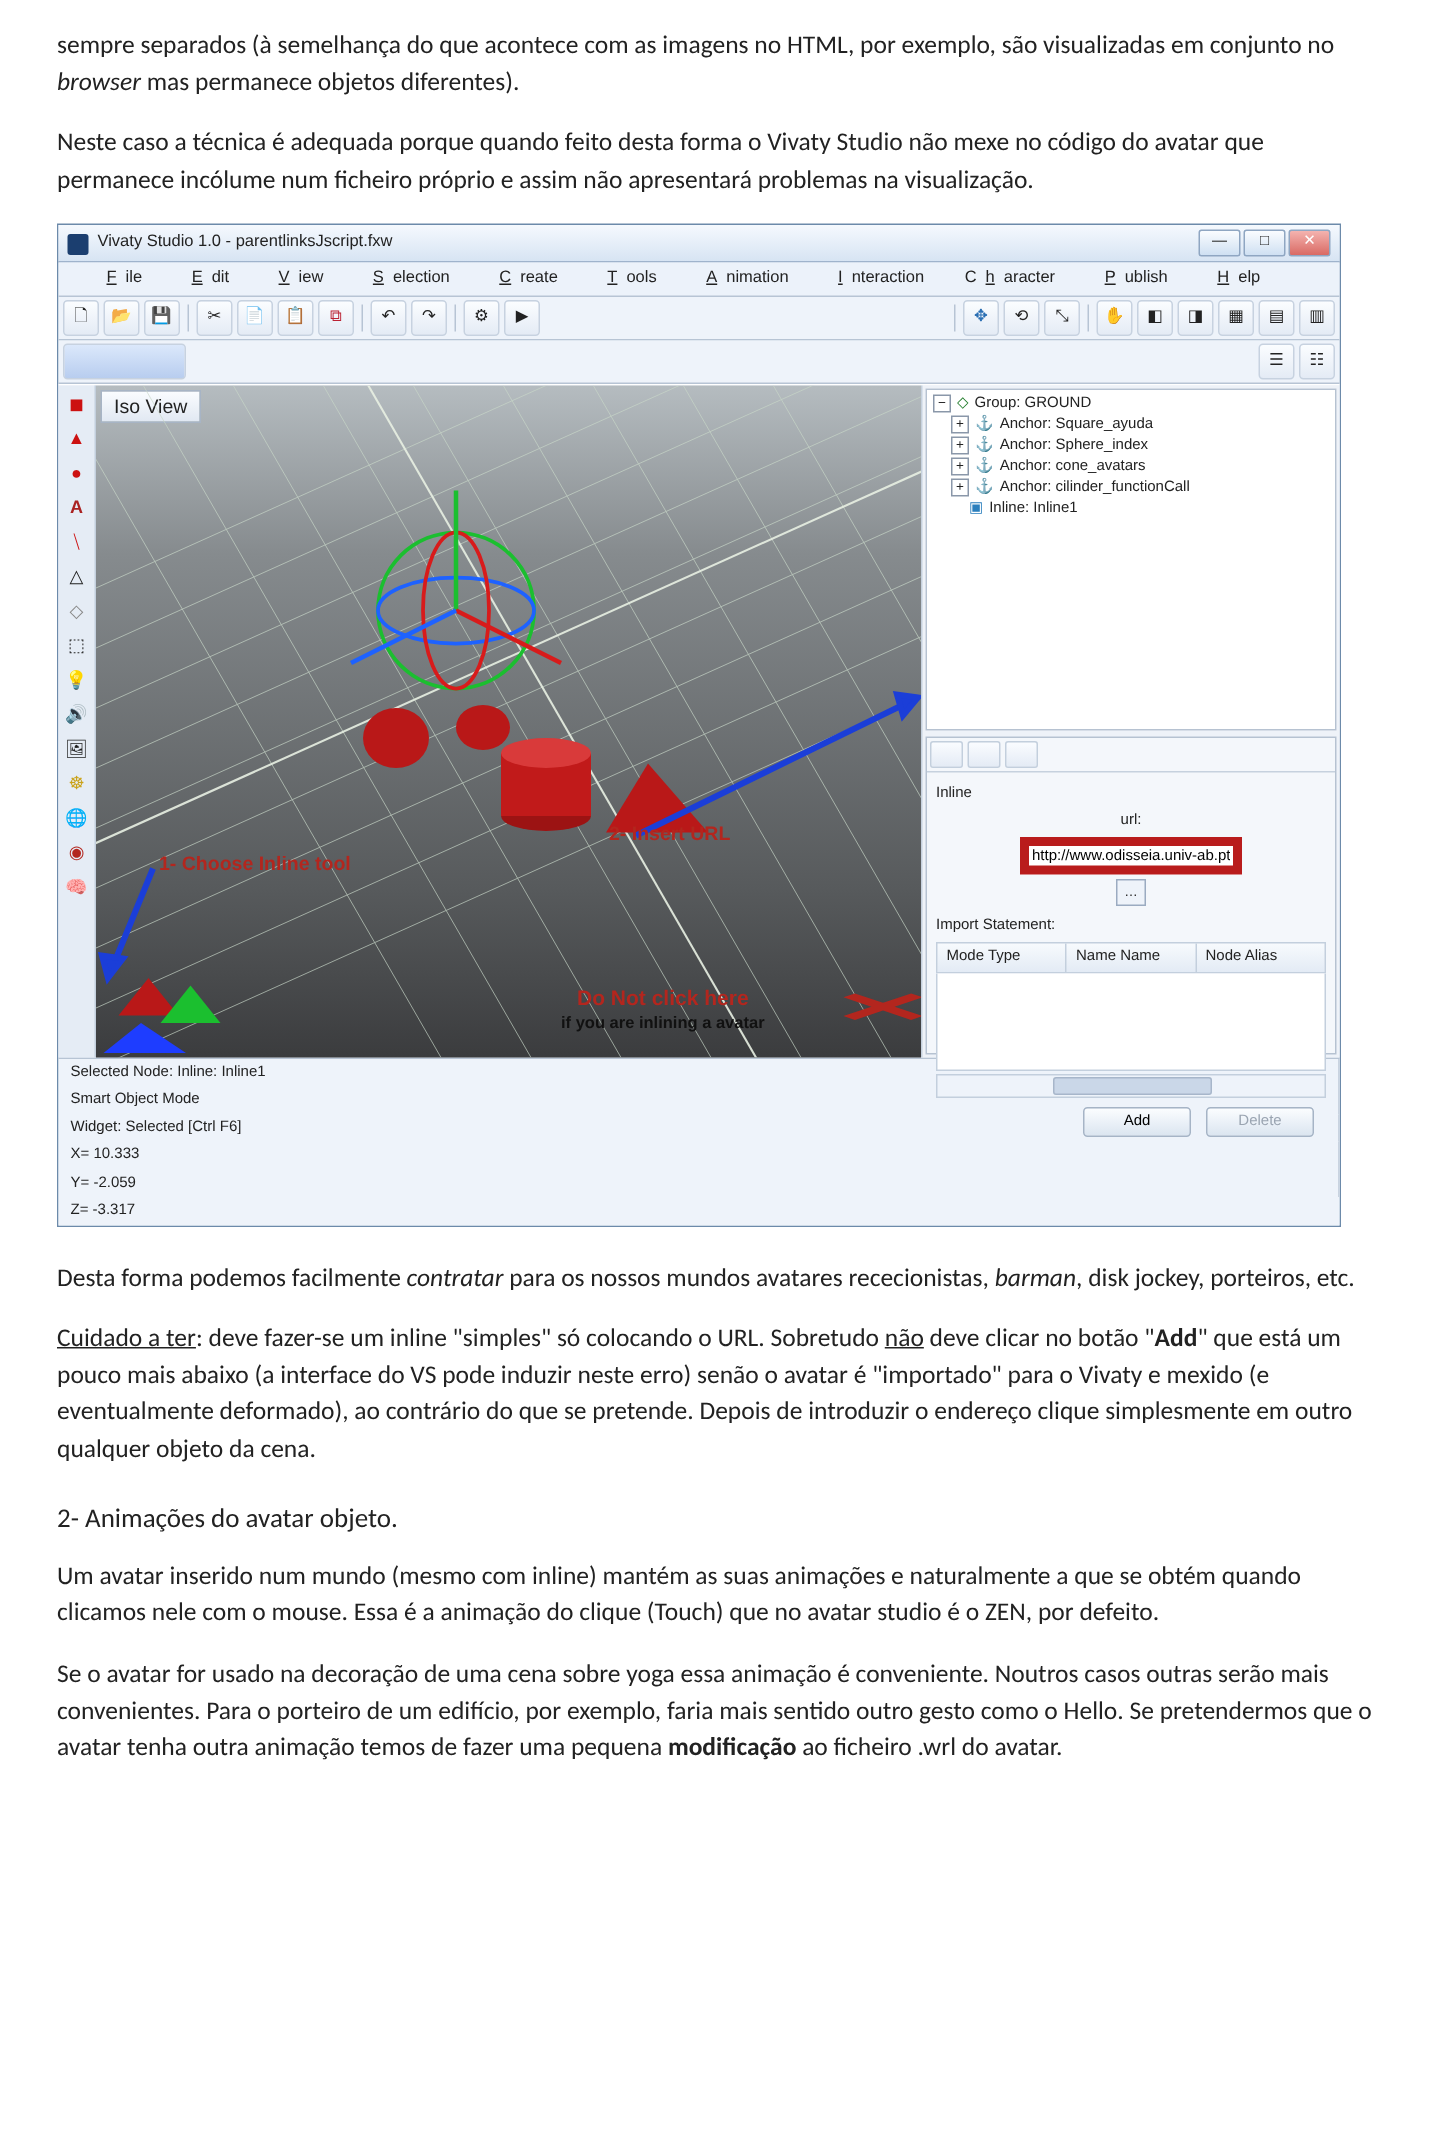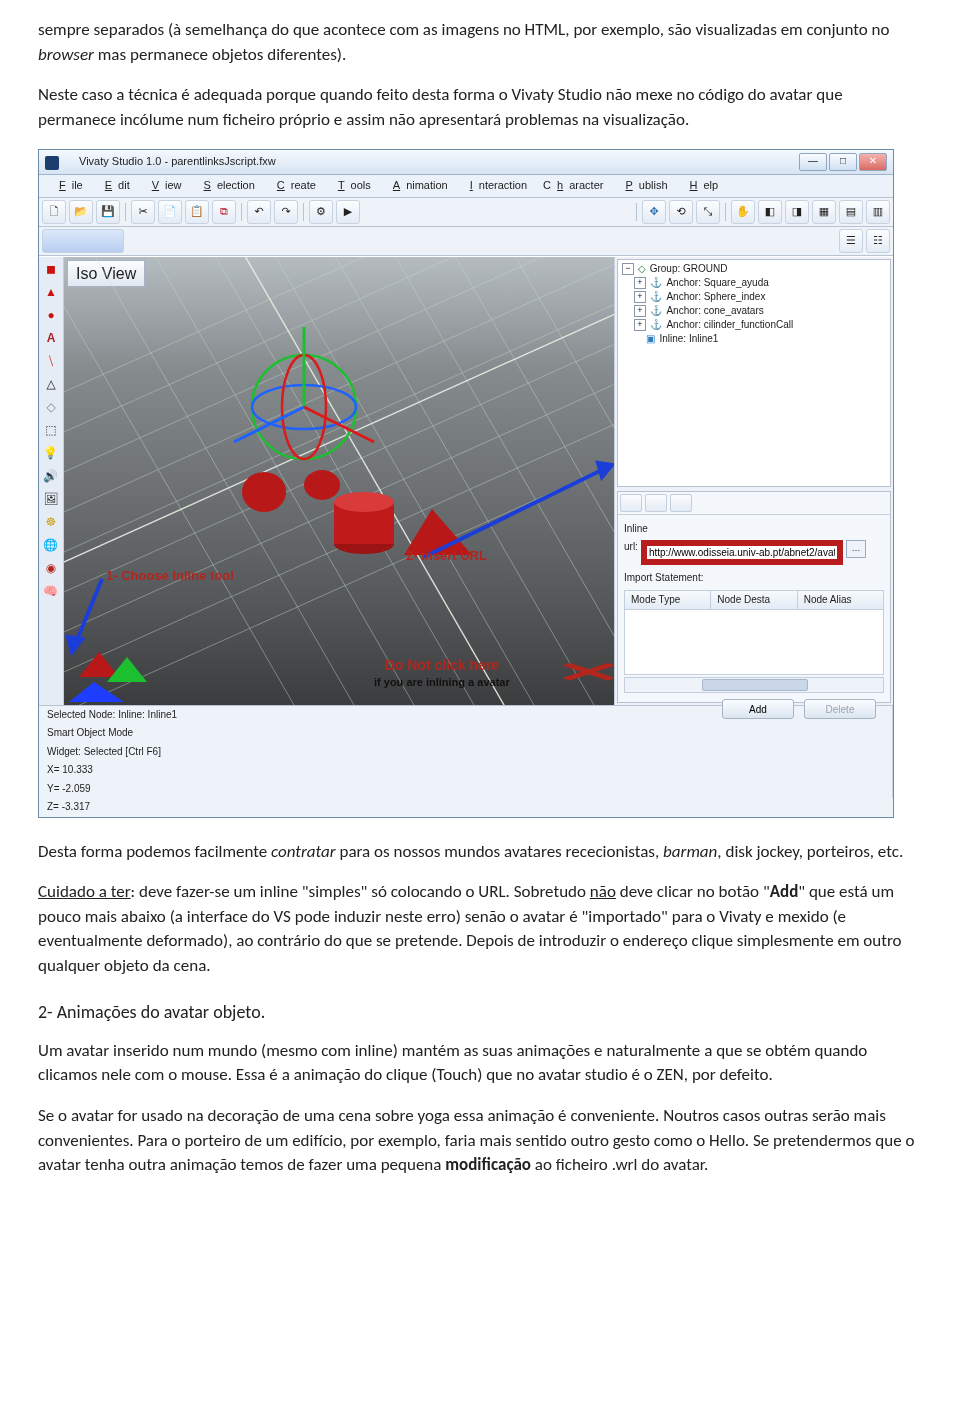--- a/index.html
+++ b/index.html
@@ -29,51 +29,51 @@
     color: #222;
   }
   .titlebar {
     display: flex;
     align-items: center;
     justify-content: space-between;
     padding: 3px 6px;
     background: linear-gradient(#f5f9fe,#d7e4f3);
     border-bottom: 1px solid #9fb3cc;
   }
-  .titlebar .left { display:flex; gap:20px; align-items:flex-end;}
+  .titlebar .left { display:flex; gap:6px; align-items:flex-end;}
   .titlebar .winico { width:14px;height:14px;background:#1b3e6f;border-radius:2px;}
   .winbtns { display:flex; gap:2px;}
   .winbtn { width:26px;height:16px;border:1px solid #8fa6c2;background:linear-gradient(#fafcff,#cfe0f2);border-radius:2px;display:flex;align-items:center;justify-content:center;font-size:10px;}
   .winbtn.close{background:linear-gradient(#f4b3af,#d96a64);color:#fff;}
-  .menubar { display:flex; gap:4px; padding:2px 8px; border-bottom:1px solid #b7c4d4; background:#ecf2fa;}
+  .menubar { display:flex; gap:15px; padding:2px 20px; border-bottom:1px solid #b7c4d4; background:#ecf2fa;}
   .menubar span{ padding:1px 6px; cursor:default;}
   .menubar span .ul{text-decoration:underline;}
   .toolbar1,.toolbar2{display:flex;align-items:center;gap:3px;padding:2px 3px;border-bottom:1px solid #b7c4d4;background:#eef3fa;}
   .tb-btn{width:22px;height:22px;border:1px solid #c7d2e0;background:linear-gradient(#fbfdff,#e4ebf5);border-radius:3px;display:flex;align-items:center;justify-content:center;font-size:11px;}
   .tb-sep{width:1px;height:18px;background:#b7c4d4;margin:0 2px;}
   .client{display:flex;height:448px;background:#e9eef6;border-top:1px solid #fff;}
   .leftbar{width:24px;background:#e5ecf5;border-right:1px solid #c3cfdd;display:flex;flex-direction:column;align-items:center;gap:3px;padding:3px 0;position:relative;}
   .leftbar div{width:20px;height:20px;display:flex;align-items:center;justify-content:center;font-size:12px;}
   .viewport{flex:1;position:relative;overflow:hidden;background:linear-gradient(180deg,#b5bcc0 0%,#868b8e 25%,#575a5c 75%,#3b3c3e 100%);}
-  .isotab{position:absolute;top:3px;left:3px;background:linear-gradient(#fafcff,#e1e8f2);border:1px solid #a7b4c5;padding:1px 8px;font-size:16px;}
+  .isotab{position:absolute;top:3px;left:3px;background:linear-gradient(#fafcff,#e1e8f2);border:1px solid #a7b4c5;padding:1px 8px;font-size:13px;}
   svg.grid{position:absolute;inset:0;width:100%;height:100%;}
   .annot{position:absolute;font-weight:bold;font-family:"Arial Black",Arial,sans-serif;}
   .red{color:#b3261e;}
   .rightpanel{width:278px;background:#eef2f8;border-left:1px solid #c6d1de;display:flex;flex-direction:column;}
   .treebox{flex:1;background:#fff;border:1px solid #b6c2d1;margin:2px;padding:2px 4px;line-height:1.4;overflow:auto;}
   .treebox .row{display:flex;align-items:center;gap:4px;font-size:10px;white-space:nowrap;}
   .treebox .ind1{padding-left:12px;} .treebox .ind2{padding-left:24px;}
   .anchor{color:#222;}
   .expander{display:inline-block;width:10px;height:10px;border:1px solid #8a97a9;font-size:9px;line-height:8px;text-align:center;background:#fff;}
   .anchor-ico{color:#1e3a6b;font-size:10px;}
   .propbox{height:210px;border:1px solid #b6c2d1;margin:2px;background:#f4f7fb;display:flex;flex-direction:column;font-size:10px;}
   .proptoolbar{display:flex;gap:3px;padding:2px;border-bottom:1px solid #c6d1de;}
   .proptoolbar div{width:20px;height:16px;border:1px solid #c3cfdd;background:linear-gradient(#fafcff,#e4ebf5);border-radius:2px;}
   .propcontent{flex:1;padding:4px 6px;}
-  .urlrow{display:flex;gap:3px;margin:4px 18px 6px 0;}
+  .urlrow{display:flex;align-items:center;gap:3px;margin:4px 0 6px 0;flex-direction:column;}
   .urlrow input{flex:1;font-size:10px;padding:1px 2px;border:6px solid #b91c1c;}
   .urlrow .browse{width:18px;height:16px;border:1px solid #9babc1;background:#eef3fa;font-size:9px;display:flex;align-items:center;justify-content:center;}
   .imps{color:#7a2b2b;}
   .tablehdr{display:flex;border:1px solid #c3cfdd;background:linear-gradient(#f7fafd,#e3ebf5);margin-top:4px;}
   .tablehdr div{flex:1;padding:2px 6px;border-right:1px solid #c3cfdd;font-size:10px;}
   .tablehdr div:last-child{border-right:none;}
   .tablebody{height:64px;background:#fff;border:1px solid #c3cfdd;border-top:none;}
   .scrolltrack{height:14px;border:1px solid #c3cfdd;background:#eef3fa;margin-top:2px;position:relative;}
   .scrolltrack .thumb{position:absolute;left:30%;top:1px;width:40%;height:10px;background:#cad7e8;border:1px solid #a7b6ca;border-radius:2px;}
   .btnrow{display:flex;justify-content:flex-end;gap:10px;padding:6px 8px;}
@@ -288,21 +288,21 @@
         <div class="propcontent">
           <div style="margin:3px 0;font-size:10px;">Inline</div>
           <div class="urlrow">
             <span>url:</span>
             <input type="text" value="http://www.odisseia.univ-ab.pt/abnet2/avatars/de" style="">
             <div class="browse">…</div>
           </div>
           <div style="margin-top:2px;">Import Statement:</div>
           <div class="tablehdr">
             <div>Mode Type</div>
-            <div>Node Desta</div>
+            <div>Name Name</div>
             <div>Node Alias</div>
           </div>
           <div class="tablebody"></div>
           <div class="scrolltrack">
               <div class="thumb"></div>
             </div>
           <div class="btnrow">
             <button>Add</button>
             <button disabled="">Delete</button>
           </div>

